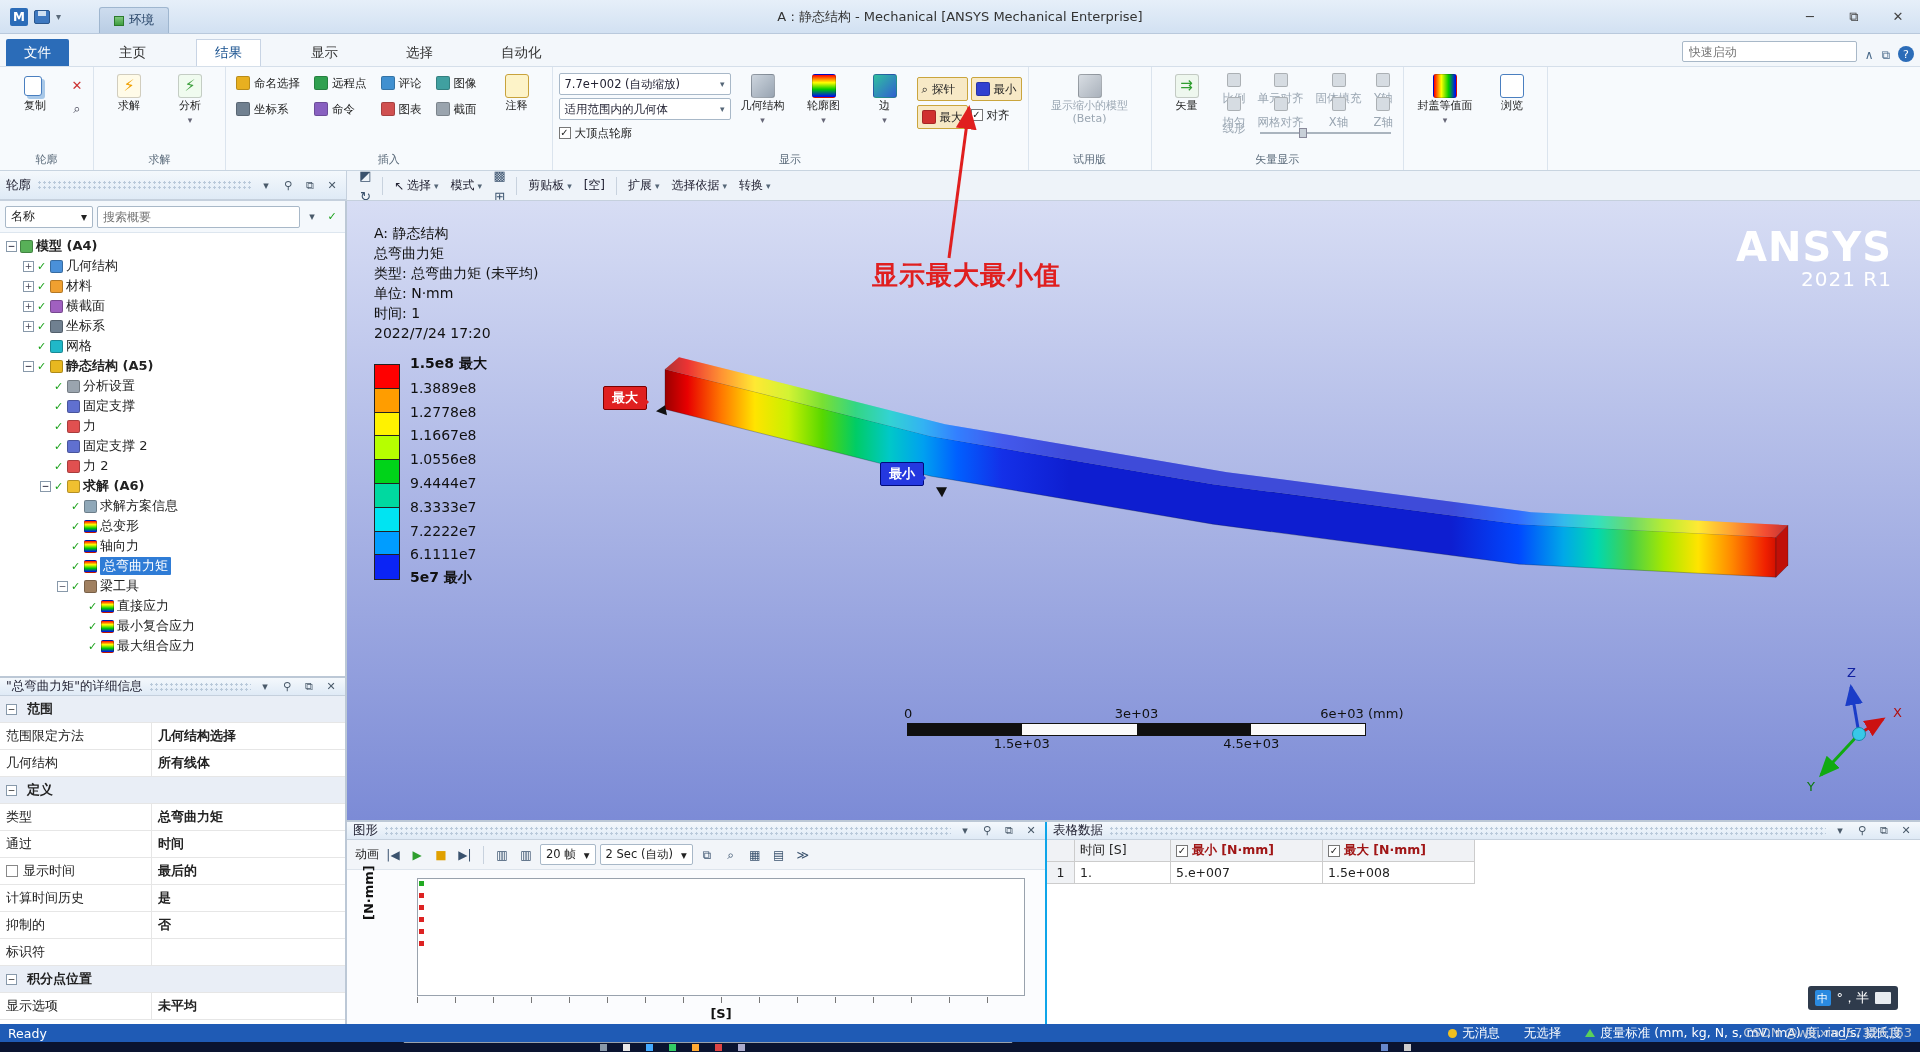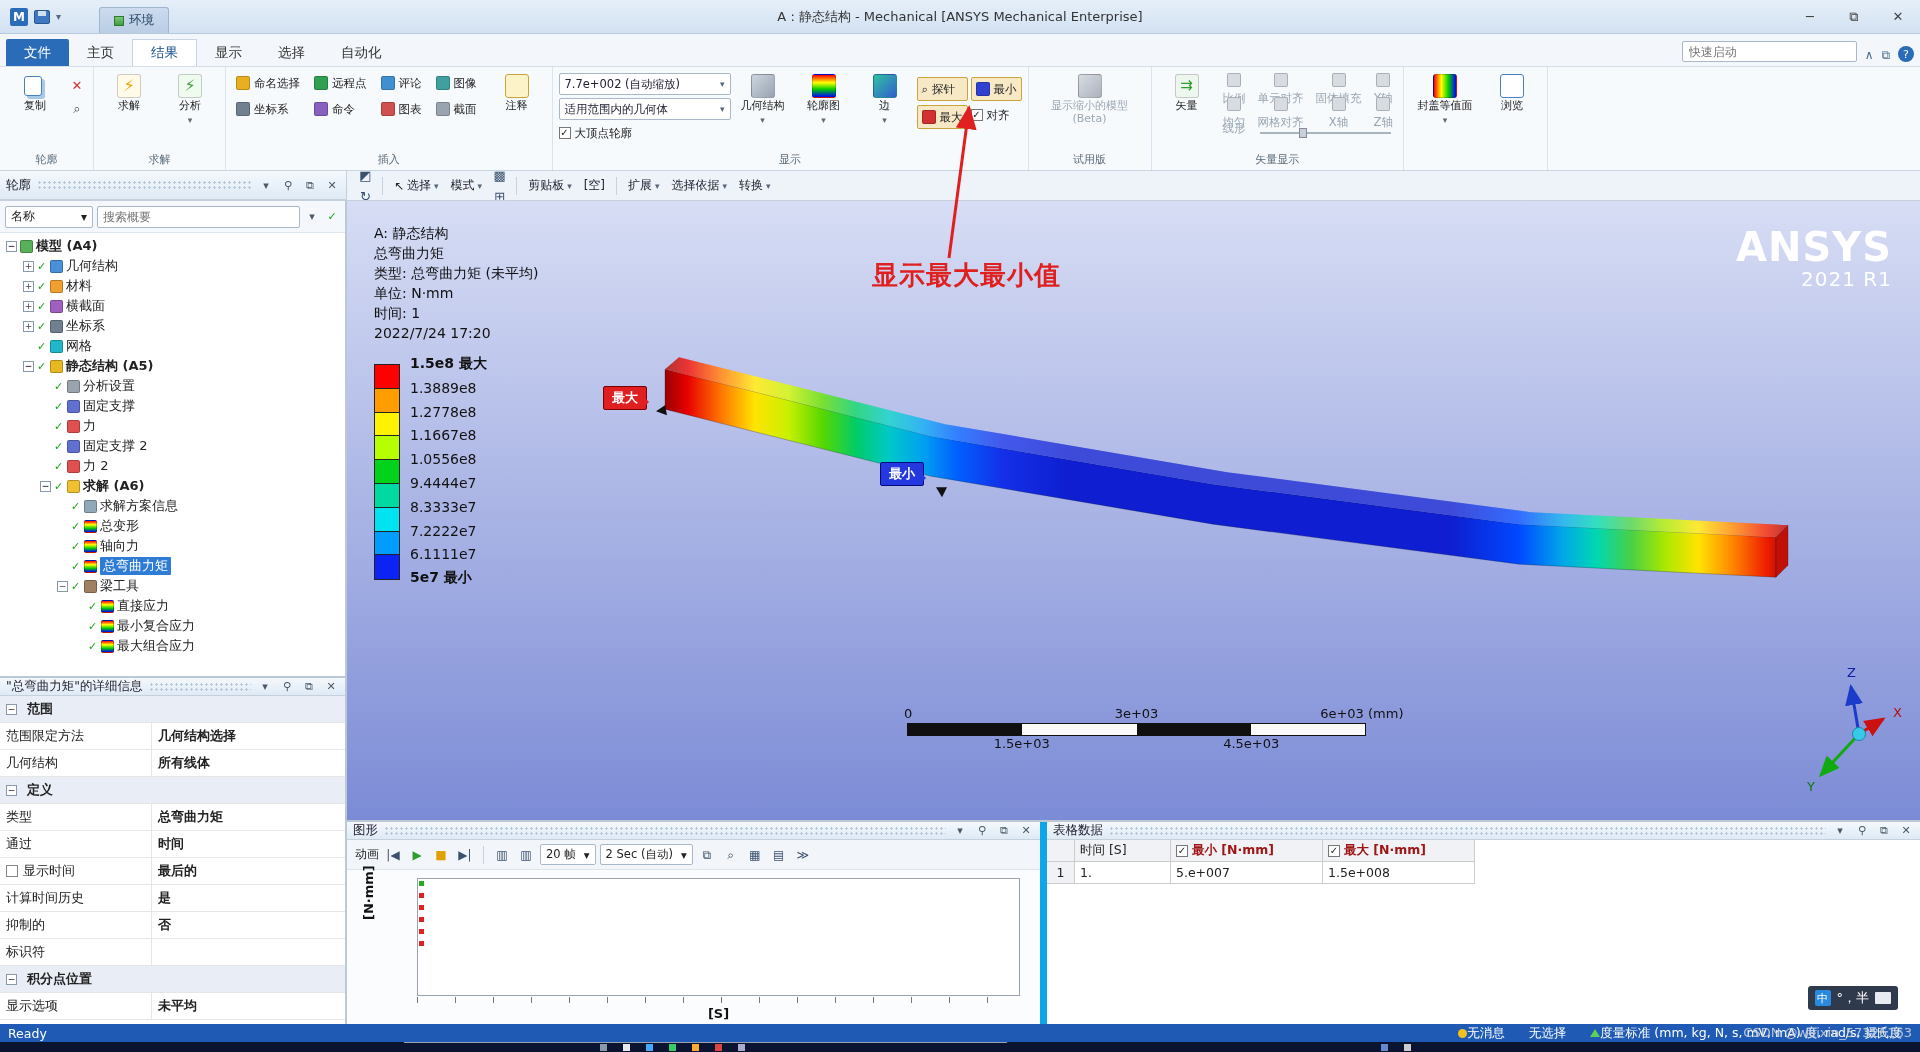--- a/index.html
+++ b/index.html
@@ -14,21 +14,21 @@
   .saveico::after { content:""; position:absolute; left:3px; top:0; width:8px; height:5px; background:#cfe0f2; }
   .qcaret { color:#5a6a7a; font-size:10px; }
   .ctxtab { margin-left:28px; height:26px; align-self:flex-end; display:flex; align-items:center; gap:5px; padding:0 14px; background:linear-gradient(#cddcee,#b9cde4); border:1px solid #9fb6cf; border-bottom:none; border-radius:3px 3px 0 0; font-size:12.5px; color:#1c3a5e; }
   .ctxic { width:10px; height:10px; background:linear-gradient(#7ec77e,#3f9d3f); border:1px solid #2c7a2c; }
   .wtitle { position:absolute; left:0; right:0; text-align:center; font-size:13px; color:#333; pointer-events:none; }
   .winbtns { margin-left:auto; display:flex; }
   .winbtn { width:44px; height:33px; display:flex; align-items:center; justify-content:center; font-size:13px; color:#444; }
 
   
   .tabrow { height:33px; background:#f3f7fb; border-bottom:1px solid #d5dfea; display:flex; align-items:flex-end; padding:0 6px; }
-  .tabs { display:flex; height:27px; }
+  .tabs { display:flex; height:27px;gap:32px; }
   .tab { padding:0 18px; display:flex; align-items:center; font-size:13.5px; color:#333; cursor:default; }
   .tab.file { background:var(--accent); color:#fff; border-radius:2px 2px 0 0; }
   .tab.active { background:#ffffff; border:1px solid #c8d4e4; border-bottom:none; color:#17508e; }
   .quick { margin-left:auto; display:flex; align-items:flex-end; gap:8px; padding-bottom:4px; }
   .ql { width:175px; height:21px; border:1px solid #a8b8c8; border-radius:2px; font-size:12px; padding:0 6px; color:#333; background:#fff; }
   .qlico { color:#4a6a8a; font-size:12px; }
   .helpico { width:16px; height:16px; border-radius:50%; background:#2b6cb8; color:#fff; font-size:11px; display:flex; align-items:center; justify-content:center; }
 
   
   .ribbon { height:104px; background:#f7fafd; border-bottom:1px solid #c8d4e0; display:flex; align-items:stretch; overflow:hidden; }
@@ -150,21 +150,21 @@
   .ruler .rbot { position:relative; height:17px; }
   .ruler .rbot span:nth-child(1){position:absolute;left:25%;transform:translateX(-50%);}
   .ruler .rbot span:nth-child(2){position:absolute;left:75%;transform:translateX(-50%);}
   .triad-svg { right:6px; bottom:0; }
 
   .tut-text { position:absolute; left:872px; top:258px; font-size:26px; font-weight:bold; color:var(--annotation_red); letter-spacing:1px; z-index:60; }
   .tut-arrow { position:absolute; left:935px; top:98px; z-index:60; pointer-events:none; }
 
   
   .bottom { height:240px; display:flex; border-top:2px solid #bcc8d6; }
-  .graph-panel { width:700px; display:flex; flex-direction:column; border-right:7px solid #0ea5e9; background:#fbfcfe; }
+  .graph-panel { width:700px; display:flex; flex-direction:column; border-right:2px solid #0ea5e9; background:#fbfcfe; }
   .g-toolbar { height:30px; display:flex; align-items:center; gap:4px; padding:0 8px; background:#f2f5f9; border-bottom:1px solid #dde4ec; font-size:12px; }
   .gico { width:20px; height:20px; display:flex; align-items:center; justify-content:center; border-radius:2px; color:#3a526e; font-size:12px; }
   .gico.play { color:#2e9e2e; }
   .gico.stop { color:#e0a000; }
   .gcombo { height:21px; border:1px solid #a8b8c8; background:#fff; border-radius:2px; display:flex; align-items:center; gap:8px; padding:0 5px; font-size:11.5px; }
   .chart-wrap { flex:1; position:relative; }
   .ylabel { position:absolute; left:14px; top:50px; transform:rotate(-90deg); transform-origin:left top; font-size:13px; font-weight:bold; color:#111; }
   .plot { position:absolute; left:70px; right:20px; top:8px; height:118px; background:#fff; border:1px solid #99a2ad; }
   .plot .dots { position:absolute; left:1px; top:2px; display:flex; flex-direction:column; gap:7px; }
   .plot .dots i { width:5px; height:5px; background:#d22; }
@@ -185,21 +185,21 @@
   .trh .c2 span:last-child, .trh .c3 span:last-child { color:#a01616; font-weight:bold; }
   .trr .c0 { background:#f0f2f5; }
 
   .ime { position:absolute; right:22px; top:164px; height:24px; background:#2f3b4c; border-radius:3px; display:flex; align-items:center; gap:6px; padding:0 7px; color:#fff; font-size:13px; }
   .ime .imeic { width:16px; height:16px; background:#2a8ae0; border-radius:2px; color:#fff; font-size:11px; display:flex; align-items:center; justify-content:center; }
   .ime .kb { width:16px; height:12px; background:#e8ecf0; border-radius:1px; }
 
   
   .statusbar { height:18px; background:var(--statusbar); color:#fff; display:flex; align-items:center; font-size:12.5px; padding:0 8px; position:relative; }
   .sb-right { margin-left:auto; display:flex; align-items:center; gap:24px; padding-right:10px; }
-  .sb-item { display:flex; align-items:center; }
+  .sb-item { display:flex; align-items:center; gap:5px; }
   .doty { width:9px; height:9px; border-radius:50%; background:#f0c020; }
   .trig { width:0; height:0; border-left:5px solid transparent; border-right:5px solid transparent; border-bottom:8px solid #5ad05a; }
   .watermark { position:absolute; right:8px; top:1px; color:#c9cfd8; opacity:.9; font-size:13px; z-index:5; }
   .taskbar { height:10px; background:#0a1430; display:flex; align-items:center; gap:16px; padding-left:600px; }
   .taskbar i { width:7px; height:7px; display:inline-block; }
 </style>
 </head>
 <body>
 
 <div class="app">

